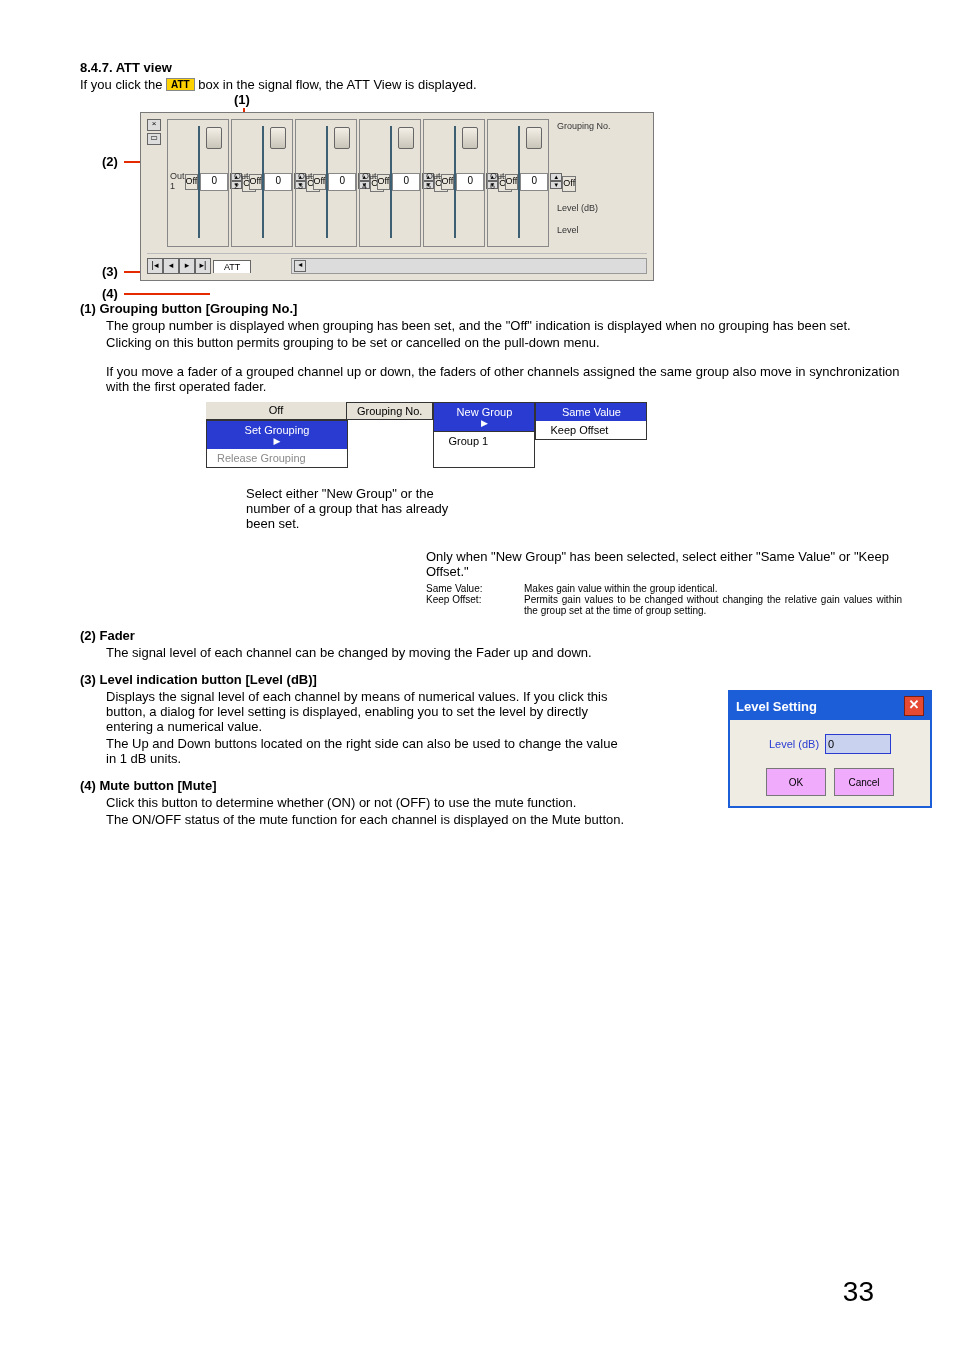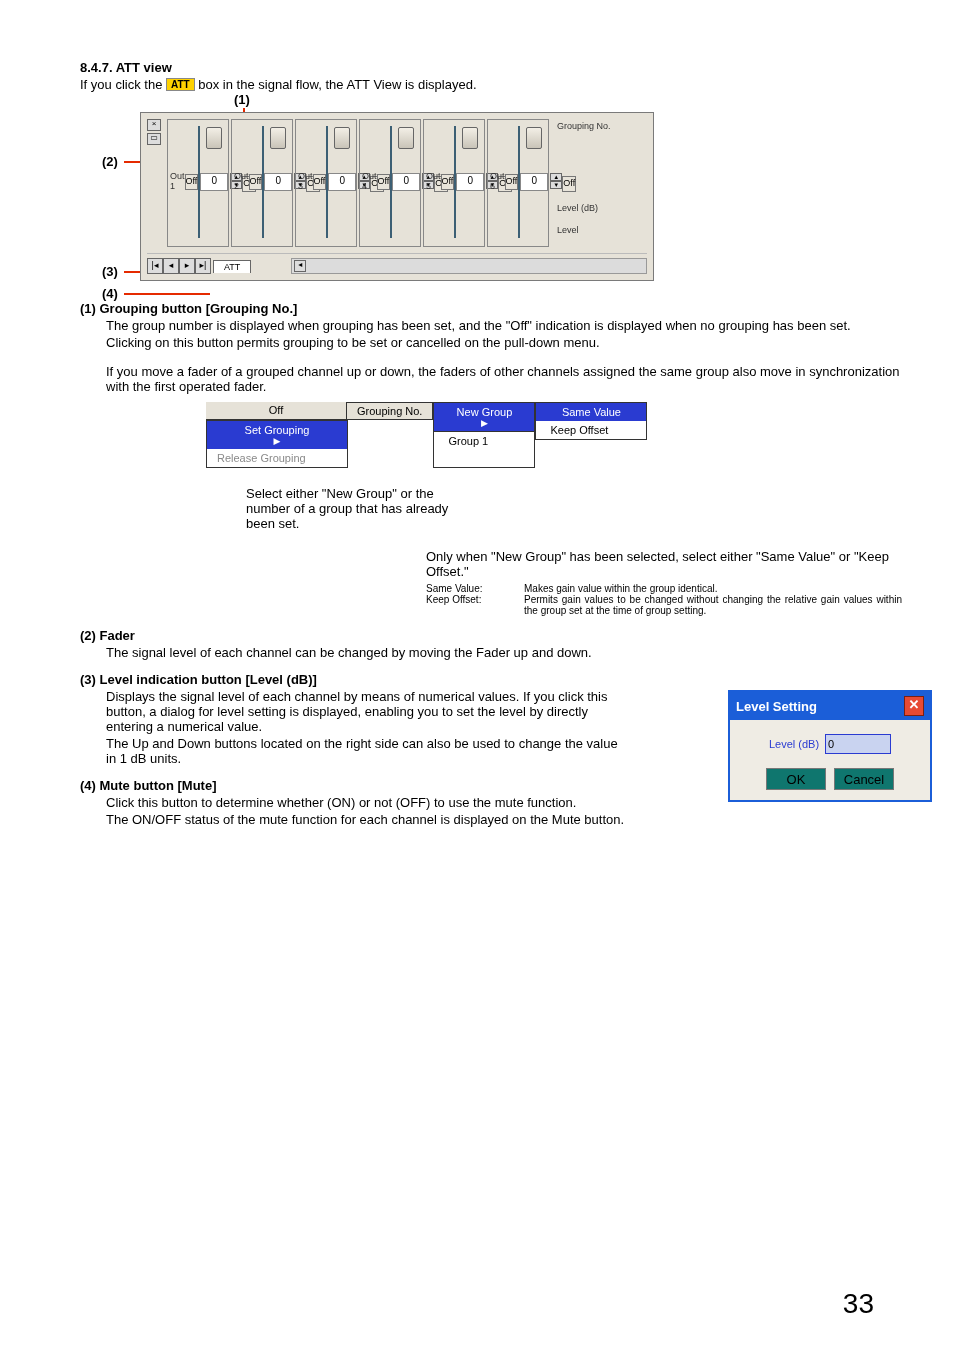--- a/index.html
+++ b/index.html
@@ -1,17 +1,17 @@
 <!DOCTYPE html>
 <html><head>
 <meta charset="utf-8">
 <style>
   body { margin: 0; font-family: Arial, Helvetica, sans-serif; font-size: 13px; color: #000; background: #fff; }
   .page { width: 954px; height: 1350px; position: relative; box-sizing: border-box; padding: 60px 52px 40px 80px; }
-  .page-number { position: absolute; right: 80px; bottom: 30px; font-size: 28px; margin-left: 36px; }
+  .page-number { position: absolute; right: 80px; bottom: 42px; font-size: 28px; margin-left: 36px; }
   .heading { font-weight: bold; margin-bottom: 2px; }
   .intro { margin-bottom: 8px; }
   .att-chip { display: inline-block; background: #ffd200; border: 1px solid #888; font-size: 10px; font-weight: bold; padding: 0 4px; vertical-align: 1px; }
 
   
   .att-wrap { display: flex; align-items: flex-start; margin: 20px 0 20px 60px; }
   .callout-line { position:absolute; background:#E52A00; }
 
   .att-window { border: 1px solid #7a7a7a; background: #e6e2d8; width: 500px; padding: 6px; position: relative; }
   .channels-row { display: flex; gap: 2px; }
@@ -65,21 +65,21 @@
 
   
   .level-dialog { position:absolute; right: 40px; top: 1; border: 2px solid #1b5ed8; background:#efece4; width:200px; }
   .ld-title { background:#1b5ed8; color:#fff; font-weight:bold; padding:4px 6px; display:flex; justify-content:space-between; align-items:center; }
   .ld-close { width:18px; height:18px; background:#e74a33; color:#fff; border:1px solid #7a1f12; text-align:center; line-height:16px; font-weight:bold; }
   .ld-body { padding: 14px 10px 10px 10px; }
   .ld-field { display:flex; align-items:center; gap:6px; margin-bottom:14px; justify-content:center; }
   .ld-field label { font-size:11px; color:#2a3bd1; }
   .ld-field input { width:60px; height:18px; border:1px solid #2a3bd1; font-size:11px; padding:0 2px; background:#c9d3f0; }
   .ld-btns { display:flex; gap:8px; justify-content:center; }
-  .ld-btns button { width:60px; height:22px; background:#0f766e; border:1px solid #777; font-size:13px; }
+  .ld-btns button { width:60px; height:28px; background:#f0abfc; border:1px solid #777; font-size:10px; }
 
   .lvl-section { position: relative; }
 </style>
 </head>
 <body>
 
 <div class="page">
 
   <div class="heading">8.4.7. ATT view</div>
   <div class="intro">

